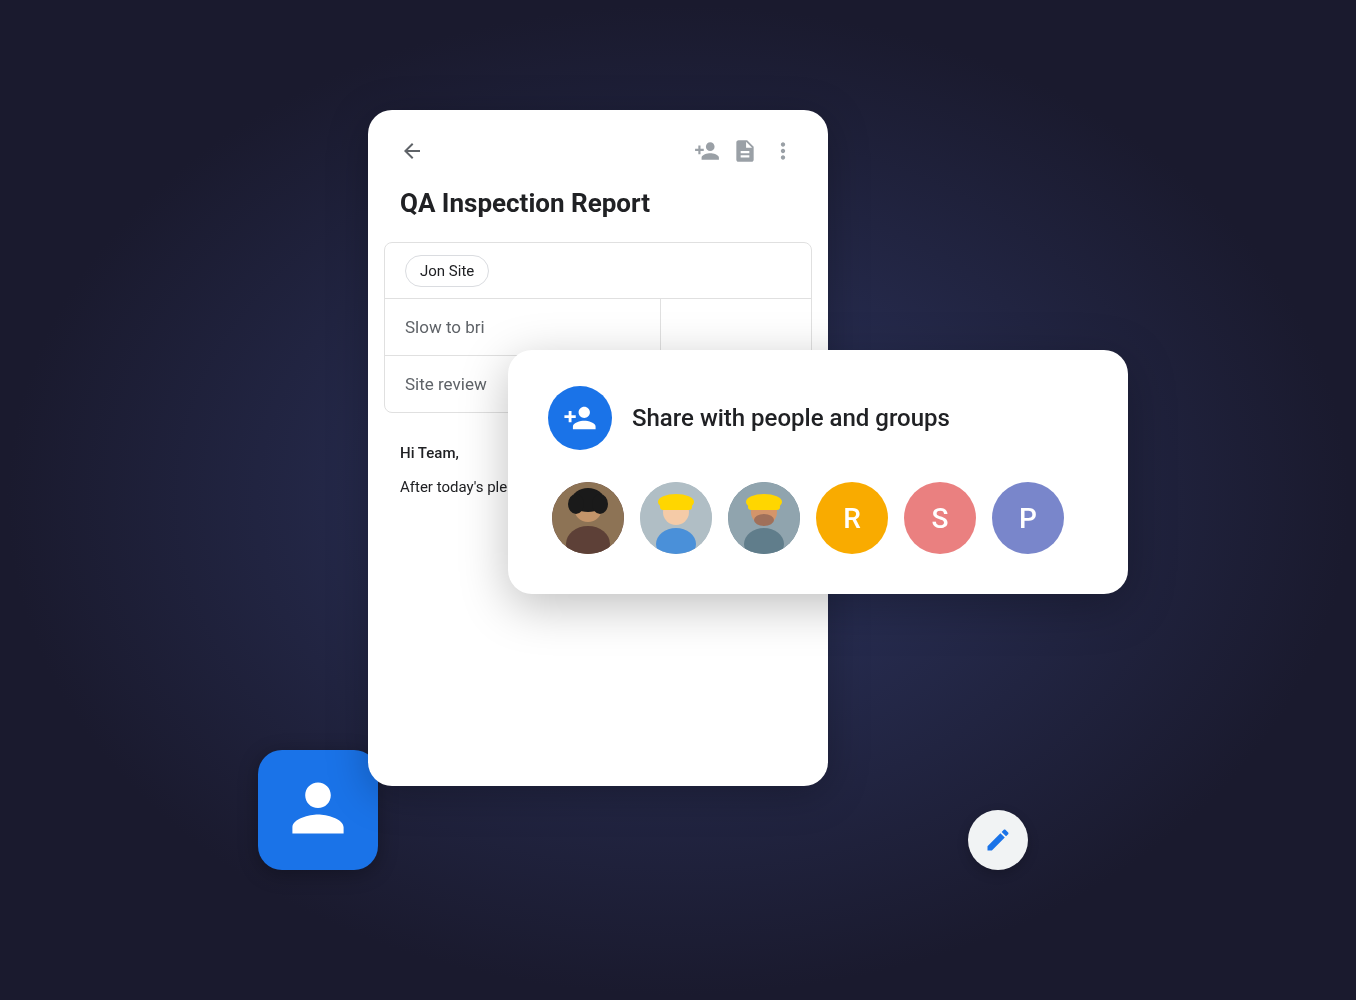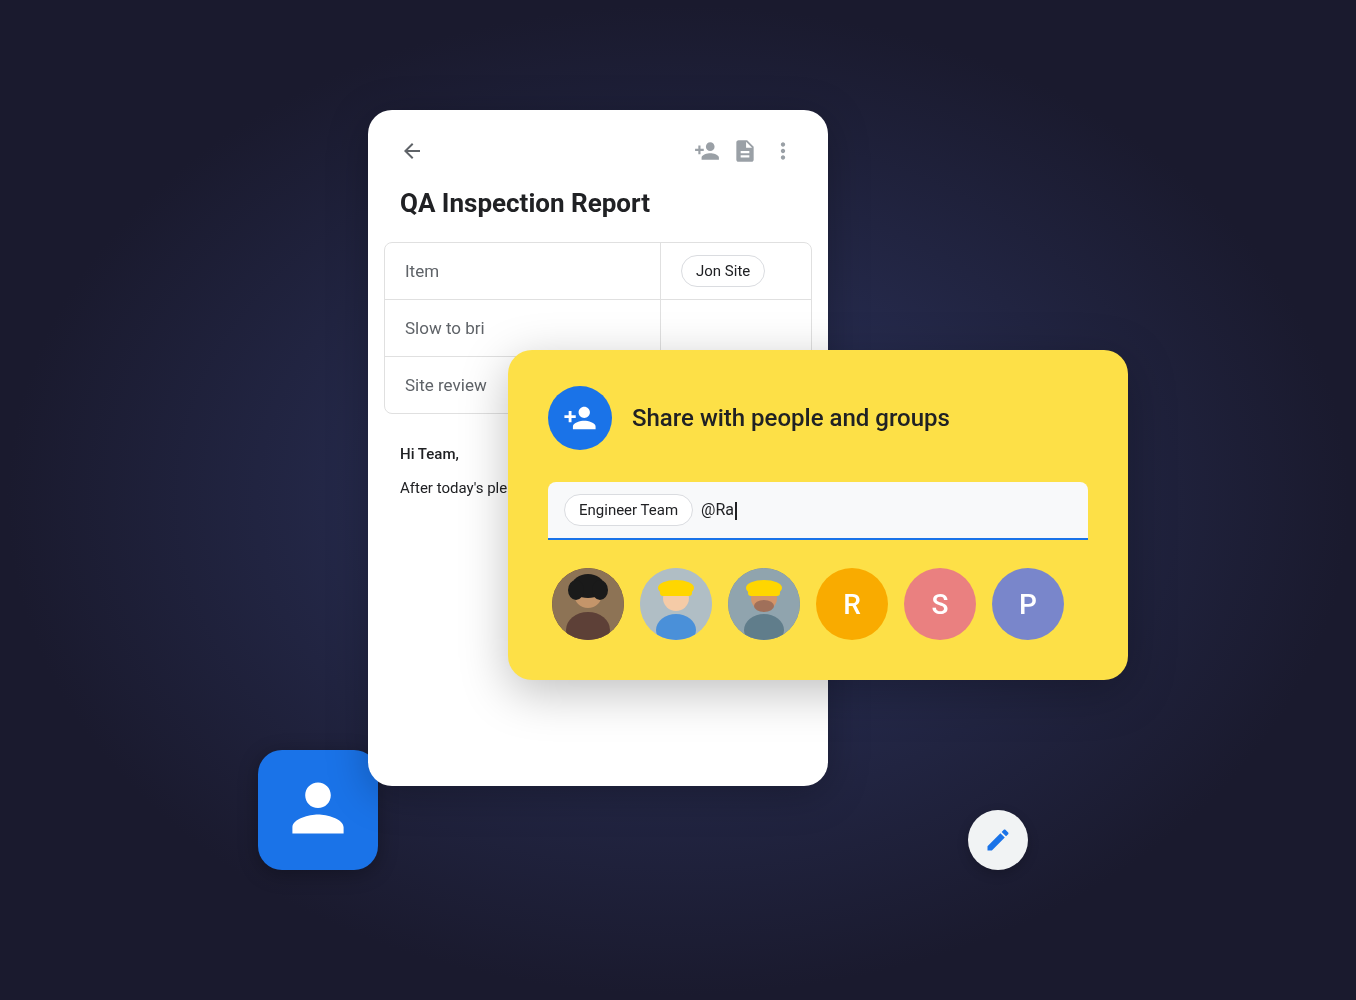--- a/index.html
+++ b/index.html
@@ -148,21 +148,21 @@
       z-index: 6;
       cursor: pointer;
     }
 
     
     .share-card {
       position: absolute;
       top: 280px;
       right: 0;
       width: 620px;
-      background: #fde047;
+      background: #ffffff;
       border-radius: 24px;
       box-shadow: 0 12px 48px rgba(0,0,0,0.25);
       z-index: 5;
       padding: 36px 40px 40px;
     }
 
     .share-header {
       display: flex;
       align-items: center;
       gap: 20px;
@@ -321,21 +321,20 @@
             <path d="M12 8c1.1 0 2-.9 2-2s-.9-2-2-2-2 .9-2 2 .9 2 2 2zm0 2c-1.1 0-2 .9-2 2s.9 2 2 2 2-.9 2-2-.9-2-2-2zm0 6c-1.1 0-2 .9-2 2s.9 2 2 2 2-.9 2-2-.9-2-2-2z"></path>
           </svg>
         </div>
       </div>
     </div>
 
     <div class="doc-title">QA Inspection Report</div>
 
     <div class="table-section">
       <div class="table-row">
-        <div class="table-cell-left">Item</div>
         <div class="table-cell-right">
           <span class="name-chip">Jon Site</span>
         </div>
       </div>
       <div class="table-row">
         <div class="table-cell-left">Slow to bri</div>
         <div class="table-cell-right"></div>
       </div>
       <div class="table-row">
         <div class="table-cell-left">Site review</div>
@@ -354,26 +353,20 @@
 
     <div class="share-header">
       <div class="share-icon-circle">
         <svg viewBox="0 0 24 24" xmlns="http://www.w3.org/2000/svg">
           <path d="M15 12c2.21 0 4-1.79 4-4s-1.79-4-4-4-4 1.79-4 4 1.79 4 4 4zm-9-2V7H4v3H1v2h3v3h2v-3h3v-2H6zm9 4c-2.67 0-8 1.34-8 4v2h16v-2c0-2.66-5.33-4-8-4z"></path>
         </svg>
       </div>
       <div class="share-title">Share with people and groups</div>
     </div>
 
-    <div class="share-input-container">
-      <span class="engineer-chip">Engineer Team</span>
-      <span class="share-text-input">
-        <span>@Ra</span><span class="cursor"></span>
-      </span>
-    </div>
 
     <div class="avatar-row">
 
       <div class="avatar" style="background: #6d4c41; position:relative;">
         <svg width="72" height="72" viewBox="0 0 72 72">
           <rect width="72" height="72" rx="36" fill="#8d7355"></rect>
           <circle cx="36" cy="26" r="14" fill="#c4956a"></circle>
           <ellipse cx="36" cy="62" rx="22" ry="18" fill="#5d4037"></ellipse>
 
           <ellipse cx="36" cy="18" rx="16" ry="12" fill="#1a1a1a"></ellipse>

